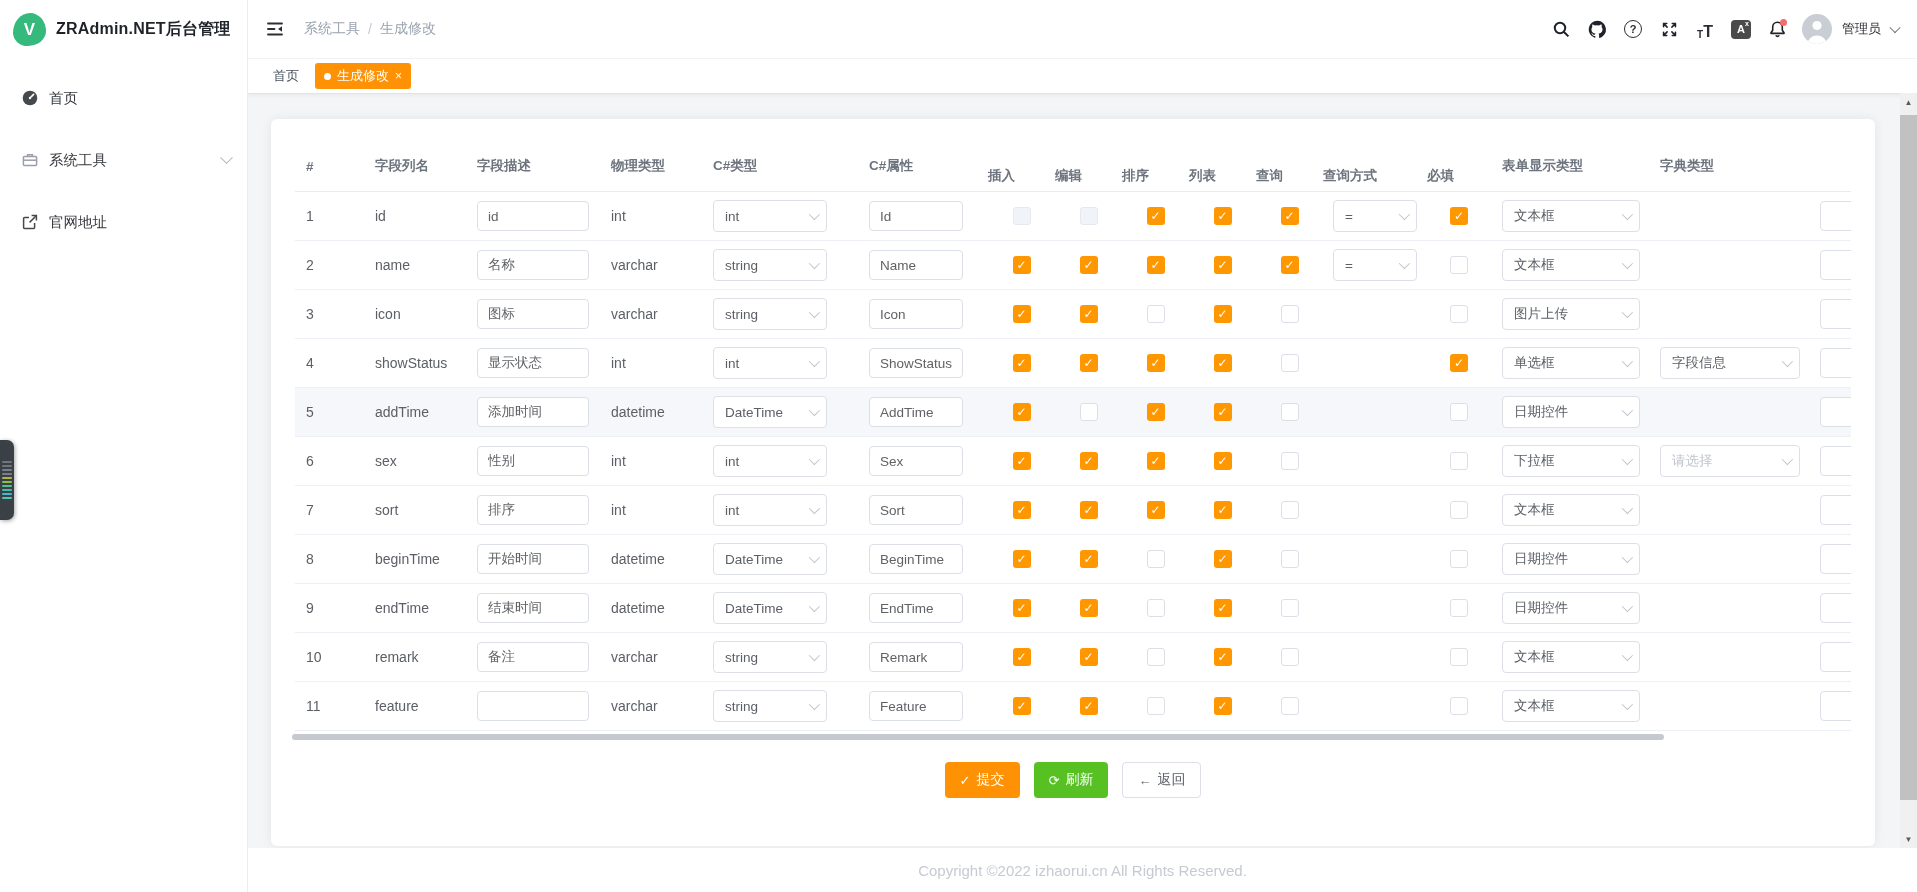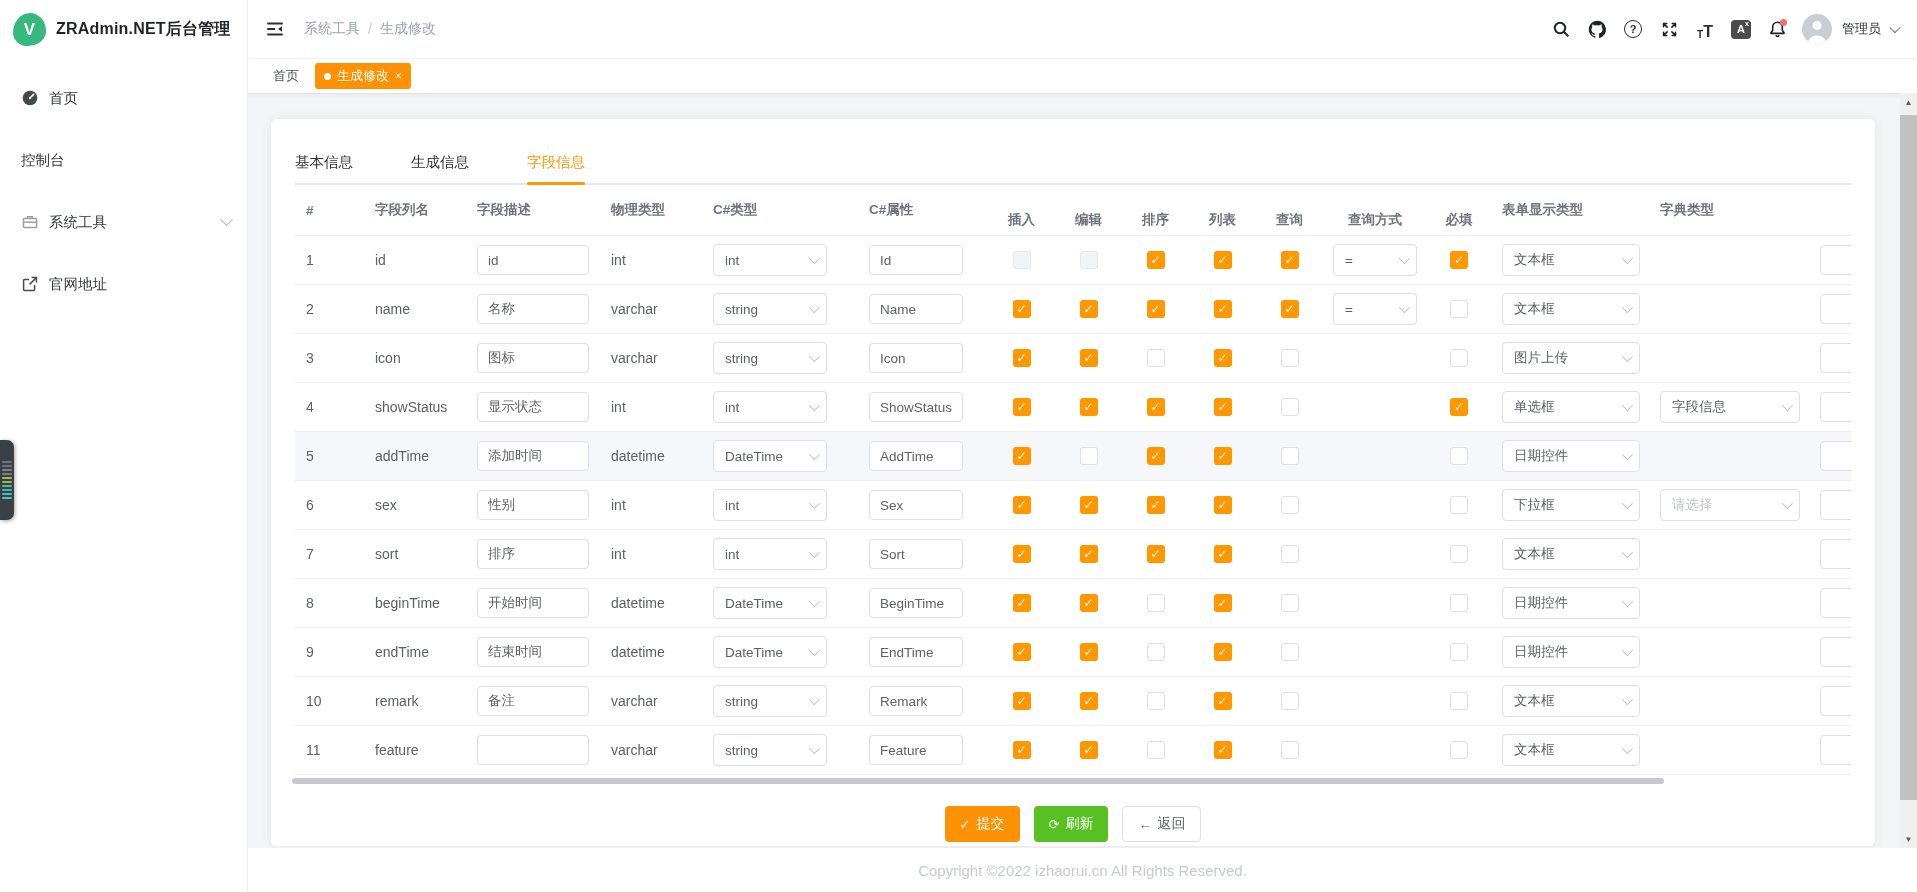--- a/index.html
+++ b/index.html
@@ -48,21 +48,21 @@
 
   .card-tabs{height:42px;display:flex;align-items:center;border-bottom:2px solid #e4e7ed;}
   .ctab{font-size:14.5px;color:#303133;margin-right:58px;height:42px;display:flex;align-items:center;position:relative;cursor:pointer;}
   .ctab.active{color:#ff9700;font-weight:500;}
   .ctab.active::after{content:"";position:absolute;left:0;right:0;bottom:-2px;height:3px;background:#ff9a00;border-radius:2px;}
 
   
   .grid{width:1556px;overflow:hidden;}
   .thead{display:flex;height:50px;align-items:center;border-bottom:1px solid #e9ebf0;}
   .th{font-size:13.5px;font-weight:bold;color:#6e747e;box-sizing:border-box;padding-left:11px;flex:0 0 auto;}
-  .th.center{text-align:center;padding-left:0;margin-top:20px;}
+  .th.center{padding-left:0;margin-top:20px;}
   .trow{display:flex;height:48px;align-items:center;border-bottom:1px solid #eef0f5;}
   .trow.hl{background:#f5f7fa;}
   .td{box-sizing:border-box;padding-left:11px;flex:0 0 auto;display:flex;align-items:center;}
   .td.center{justify-content:center;padding-left:0;}
   .cell-text{font-size:14px;color:#5c6066;}
   .tbox{height:30px;border:1px solid #dcdfe6;border-radius:4px;background:#fff;color:#606266;font-size:13.5px;padding:0 10px;box-sizing:border-box;font-family:inherit;outline:none;flex:0 0 auto;}
   .sbox{height:32px;border:1px solid #dcdfe6;border-radius:4px;background:#fff;display:flex;align-items:center;justify-content:space-between;padding:0 9px 0 11px;box-sizing:border-box;cursor:pointer;flex:0 0 auto;}
   .sbox .val{font-size:13.5px;color:#5c6066;white-space:nowrap;}
   .sbox .val.ph{color:#c0c4cc;}
   .caret{width:7px;height:7px;border-right:1.5px solid #c0c4cc;border-bottom:1.5px solid #c0c4cc;transform:rotate(45deg) translateY(-2px);flex:0 0 auto;}
@@ -105,23 +105,20 @@
     <nav class="menu">
       <div class="mitem">
         <span class="micon">
           <svg width="18" height="18" viewBox="0 0 18 18">
               <circle cx="9" cy="9" r="7.3" fill="#45494e"></circle>
               <line x1="9" y1="9" x2="12.6" y2="5.4" stroke="#fff" stroke-width="1.6" stroke-linecap="round"></line>
               <circle cx="9" cy="9" r="1.2" fill="#fff"></circle>
             </svg>
         </span>
         <span class="mlabel">首页</span>
-      </div>
-      <div class="mitem">
-        <span class="mlabel">控制台</span>
       </div>
       <div class="mitem">
         <span class="micon">
           <svg width="18" height="18" viewBox="0 0 18 18" fill="none" stroke="#9a9fa7" stroke-width="1.5">
               <rect x="2.4" y="5.6" width="13.2" height="9" rx="1"></rect>
               <path d="M6.6 5.6V3.8h4.8v1.8"></path>
               <line x1="2.4" y1="9.2" x2="15.6" y2="9.2"></line>
             </svg>
         </span>
         <span class="mlabel">系统工具</span>
@@ -218,25 +215,20 @@
       <span class="tag-home">首页</span>
       <span class="tag-active">
         <span class="dot"></span>
         <span>生成修改</span>
         <span class="x">×</span>
       </span>
     </div>
 
     <div class="content">
       <div class="card">
-        <div class="card-tabs">
-          <span class="ctab">基本信息</span>
-          <span class="ctab">生成信息</span>
-          <span class="ctab active">字段信息</span>
-        </div>
 
         <div class="grid" id="grid">
             <div class="thead">
               <div class="th" style="width: 69px;">#</div>
               <div class="th" style="width: 102px;">字段列名</div>
               <div class="th" style="width: 134px;">字段描述</div>
               <div class="th" style="width: 102px;">物理类型</div>
               <div class="th" style="width: 156px;">C#类型</div>
               <div class="th" style="width: 130px;">C#属性</div>
               <div class="th center" style="width: 67px;">插入</div>

